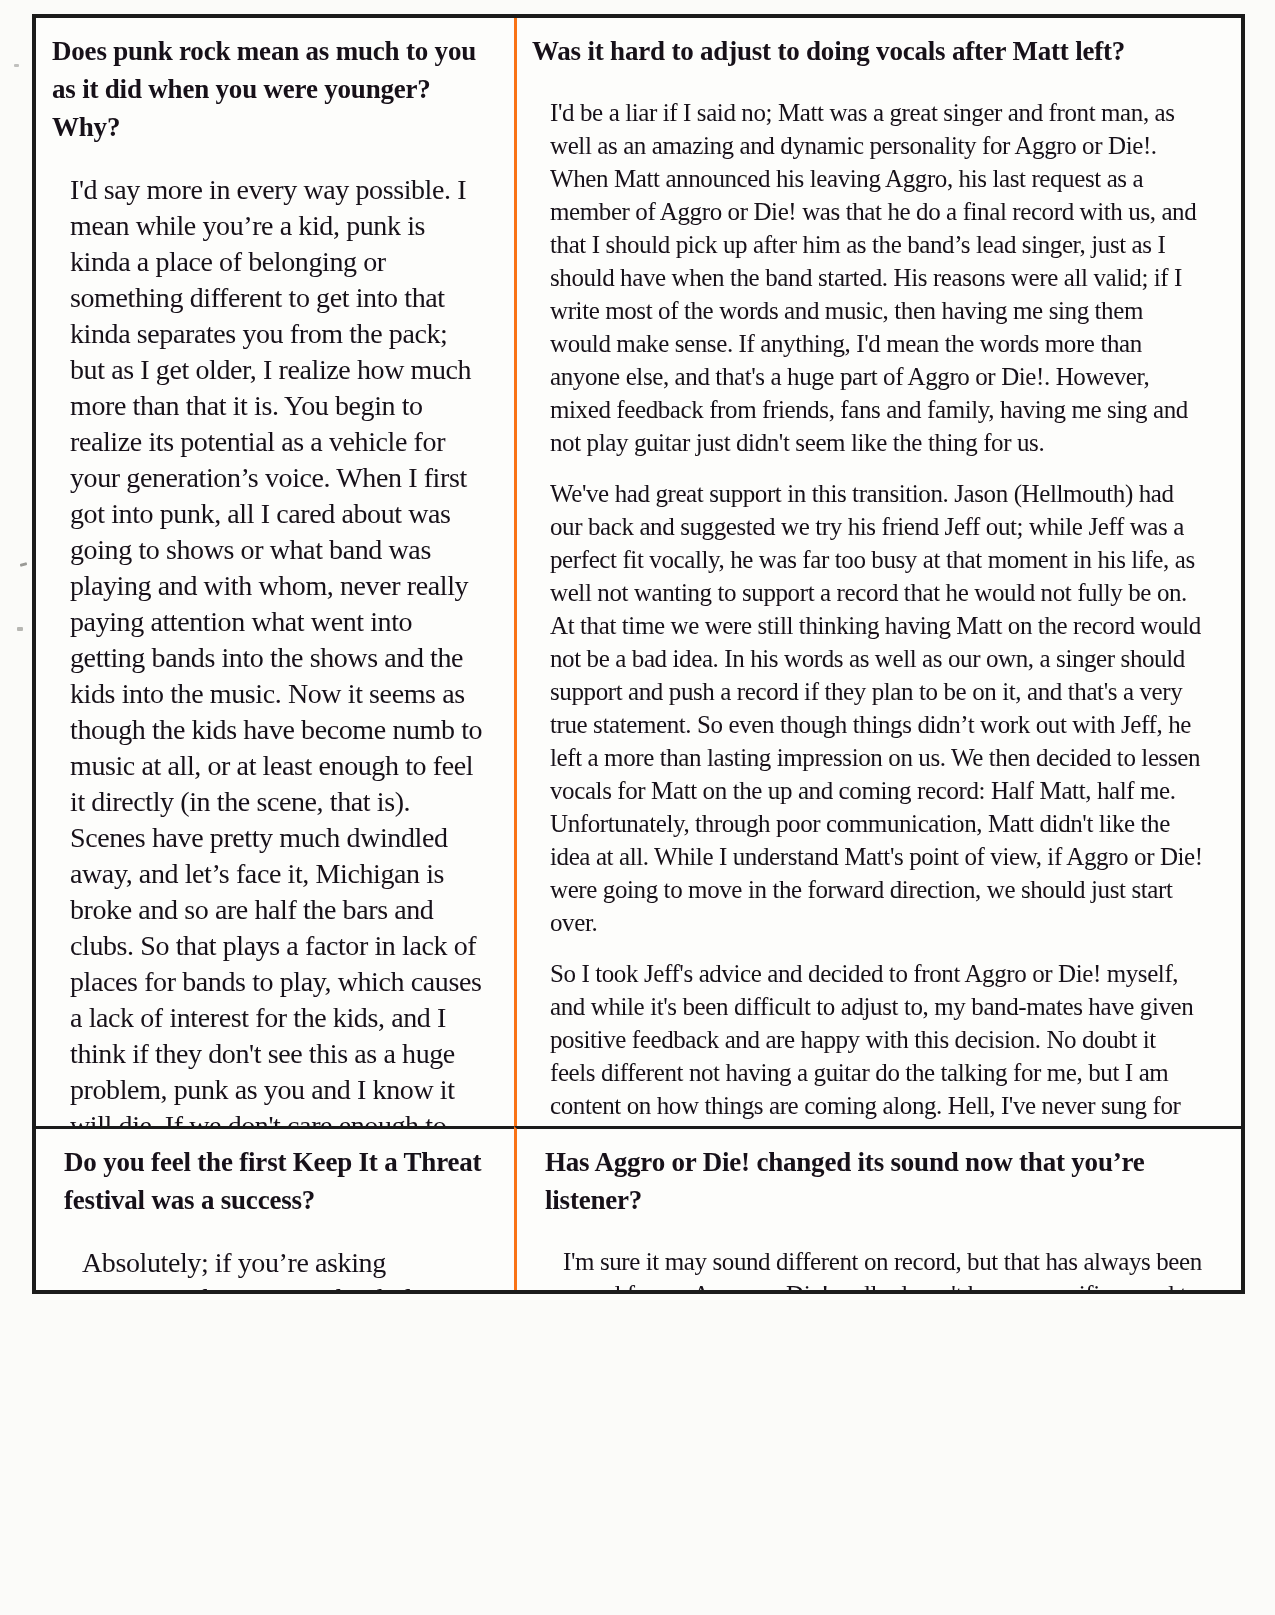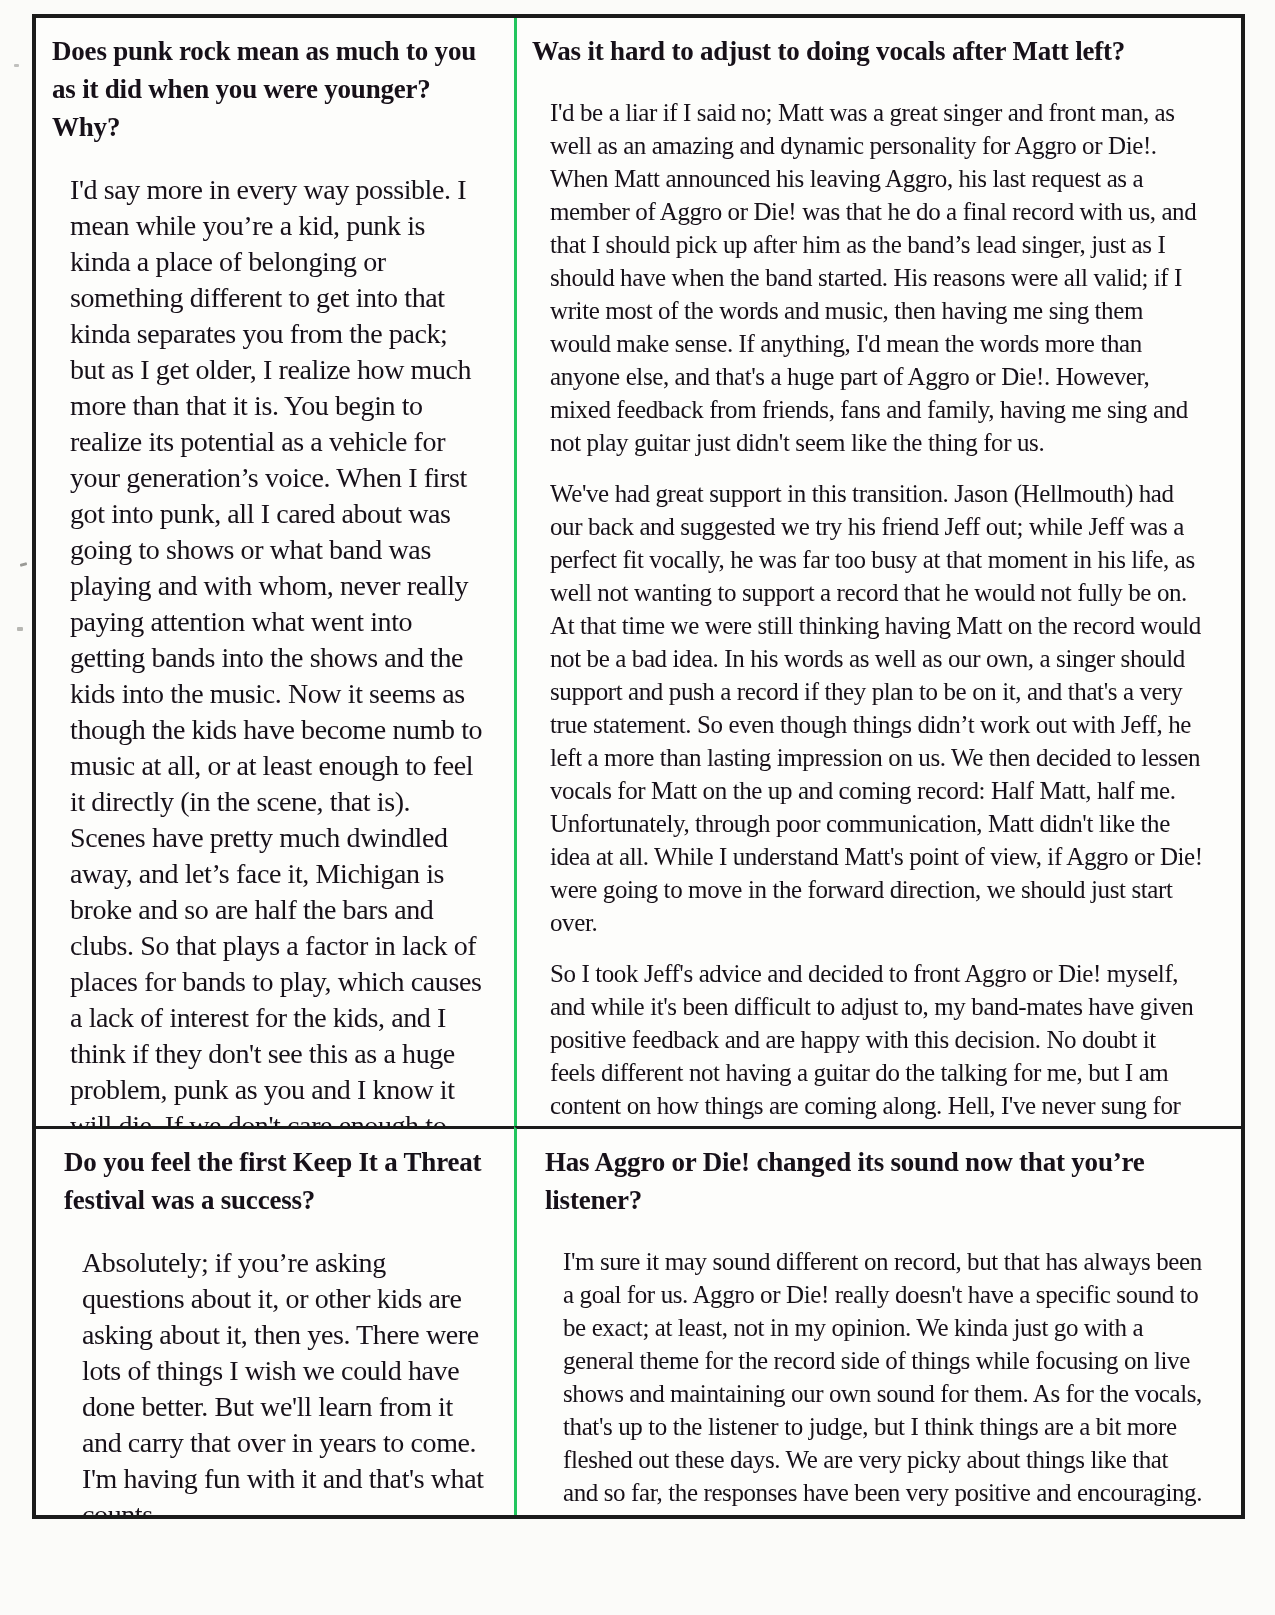--- a/index.html
+++ b/index.html
@@ -13,35 +13,35 @@
     height: 1615px;
     font-family: "Liberation Serif", "DejaVu Serif", serif;
     color: #171119;
     overflow: hidden;
   }
   .page-frame {
     position: absolute;
     left: 32px;
     top: 14px;
     width: 1213px;
-    height: 1505px;
+    height: 1280px;
     box-sizing: border-box;
     border: 4px solid #1b1b1b;
     background: #fdfdfb;
     display: grid;
     grid-template-columns: 478px 1fr;
     grid-template-rows: 1108px 1fr;
   }
   .qa-cell {
     box-sizing: border-box;
     overflow: hidden;
     padding: 14px 12px 10px 16px;
   }
   .col-right {
-    border-left: 3px solid #22c55e;
+    border-left: 3px solid #f97316;
     padding-left: 15px;
     padding-right: 18px;
   }
   .row-bottom {
     border-top: 3px solid #1b1b1b;
     padding-left: 28px;
   }
   .question {
     font-weight: bold;
     font-size: 27px;

